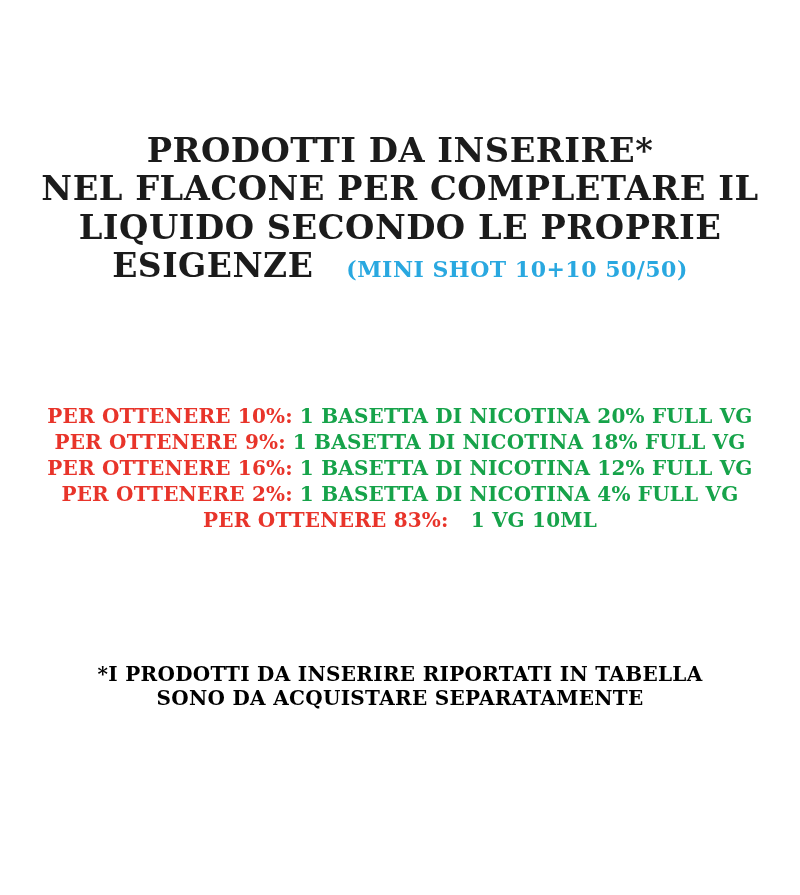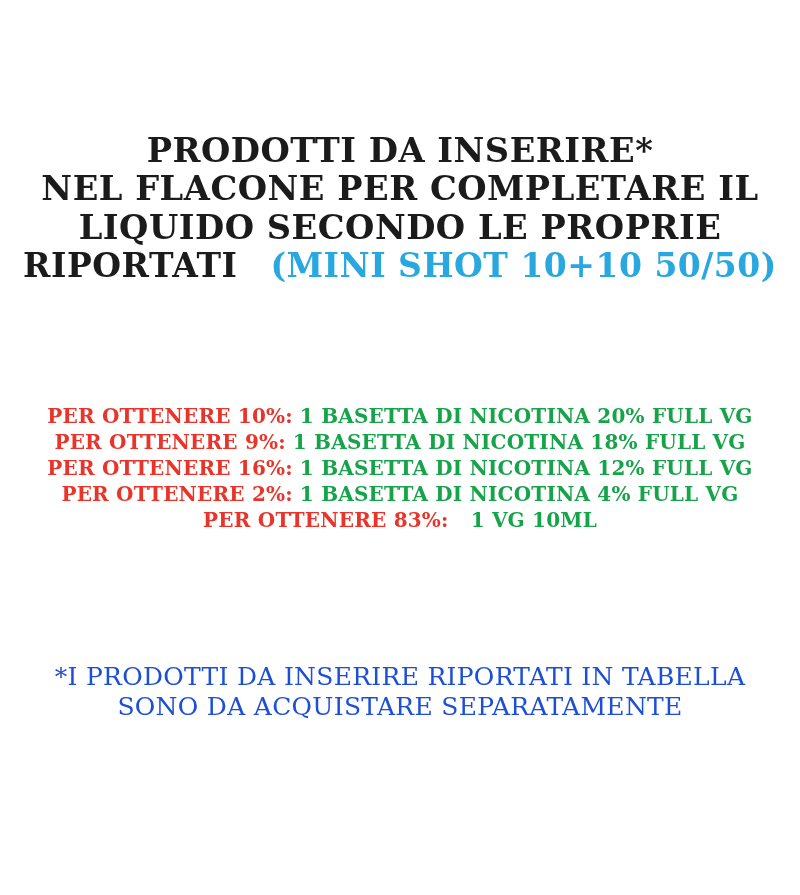--- a/index.html
+++ b/index.html
@@ -46,21 +46,21 @@
   .heading .line-4 .black-part {
     font-family: "DejaVu Serif", serif;
     font-weight: bold;
     font-size: 33px;
     color: #1b1b1b;
     letter-spacing: 0.5px;
   }
   .heading .line-4 .blue-part {
     font-family: "DejaVu Serif", serif;
     font-weight: bold;
-    font-size: 33px;
+    font-size: 22px;
     color: #29a8e0;
     letter-spacing: 0.5px;
     margin-left: 33px;
   }
 
   
   .ratio-list {
     position: absolute;
     top: 403px;
     left: 0;
@@ -94,38 +94,38 @@
     position: absolute;
     top: 662px;
     left: 0;
     width: 800px;
     text-align: center;
     line-height: 1.2;
   }
   .footnote .fline {
     display: block;
     font-family: "DejaVu Serif", serif;
-    font-weight: normal;
-    font-size: 25px;
-    color: #1d4ed8;
+    font-weight: bold;
+    font-size: 20px;
+    color: #000000;
     letter-spacing: 0.3px;
     white-space: nowrap;
   }
 </style>
 </head>
 <body>
 
 <div class="page">
 
   <div class="heading">
     <span class="line line-1">PRODOTTI DA INSERIRE*</span>
     <span class="line line-2">NEL FLACONE PER COMPLETARE IL</span>
     <span class="line line-3">LIQUIDO SECONDO LE PROPRIE</span>
     <span class="line-4">
-      <span class="black-part">RIPORTATI</span><span class="blue-part">(MINI SHOT 10+10  50/50)</span>
+      <span class="black-part">ESIGENZE</span><span class="blue-part">(MINI SHOT 10+10  50/50)</span>
     </span>
   </div>
 
   <div class="ratio-list">
     <div class="ratio-row">
       <span class="label">PER OTTENERE 10%:</span>
       <span class="value">1 BASETTA DI NICOTINA 20% FULL VG</span>
     </div>
     <div class="ratio-row">
       <span class="label">PER OTTENERE 9%:</span>

